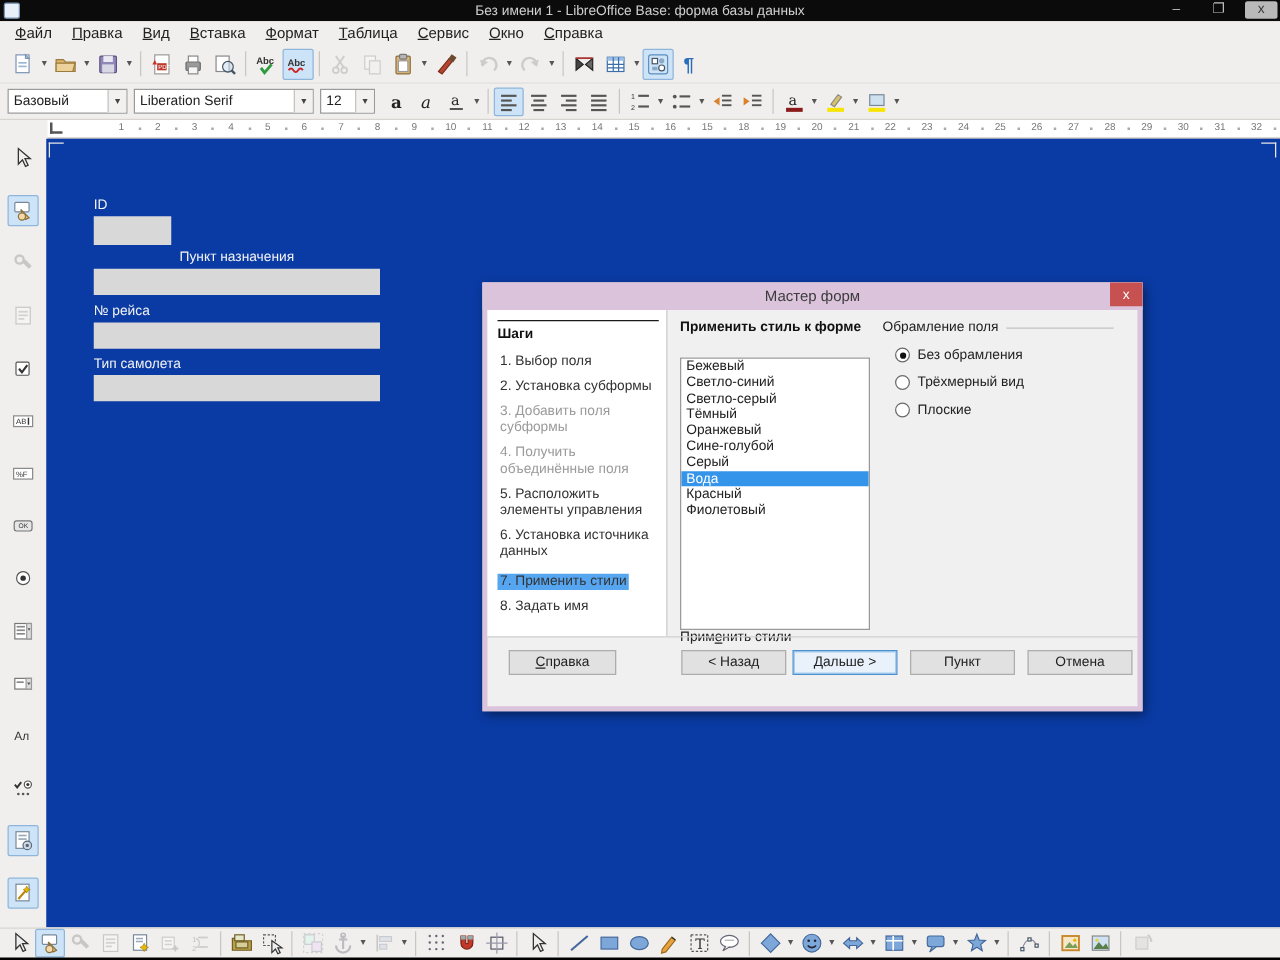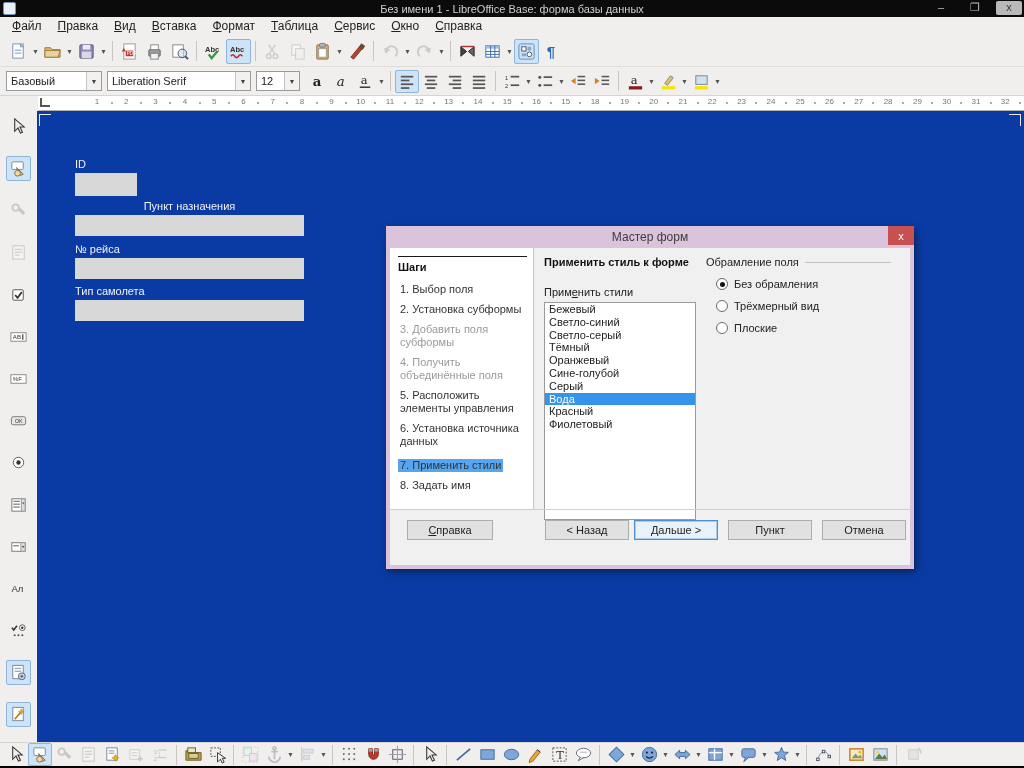--- a/index.html
+++ b/index.html
@@ -609,33 +609,33 @@
       <div id="dlg-close">x</div>
     </div>
     <div id="dlg-body">
       <div id="steps-panel">
         <div id="steps-rule"></div>
         <div id="steps-title">Шаги</div>
         <div id="steps-list"><div class="step">1. Выбор поля</div><div class="step">2. Установка субформы</div><div class="step disabled">3. Добавить поля субформы</div><div class="step disabled">4. Получить объединённые поля</div><div class="step">5. Расположить элементы управления</div><div class="step">6. Установка источника данных</div><div class="step selected">7. Применить стили</div><div class="step">8. Задать имя</div></div>
       </div>
       <div id="right-panel">
         <div id="panel-heading">Применить стиль к форме</div>
-        <div id="styles-label">Прим<u>е</u>нить стили</div>
         <div id="styles-list">
             <div class="style-item">Бежевый</div>
             <div class="style-item">Светло-синий</div>
             <div class="style-item">Светло-серый</div>
             <div class="style-item">Тёмный</div>
             <div class="style-item">Оранжевый</div>
             <div class="style-item">Сине-голубой</div>
             <div class="style-item">Серый</div>
             <div class="style-item selected" style="background: rgb(51, 148, 234);">Вода</div>
             <div class="style-item">Красный</div>
             <div class="style-item">Фиолетовый</div>
           </div>
+        <div id="styles-label">Прим<u>е</u>нить стили</div>
         <div id="border-group">
           <div id="border-label-row">
             <span>Обрамление поля</span>
             <span class="grp-line"></span>
           </div>
           <div id="radio-list">
               <div class="radio-row">
                 <span class="radio-circle checked"></span>
                 <span class="radio-label">Без обрамления</span>
               </div>

